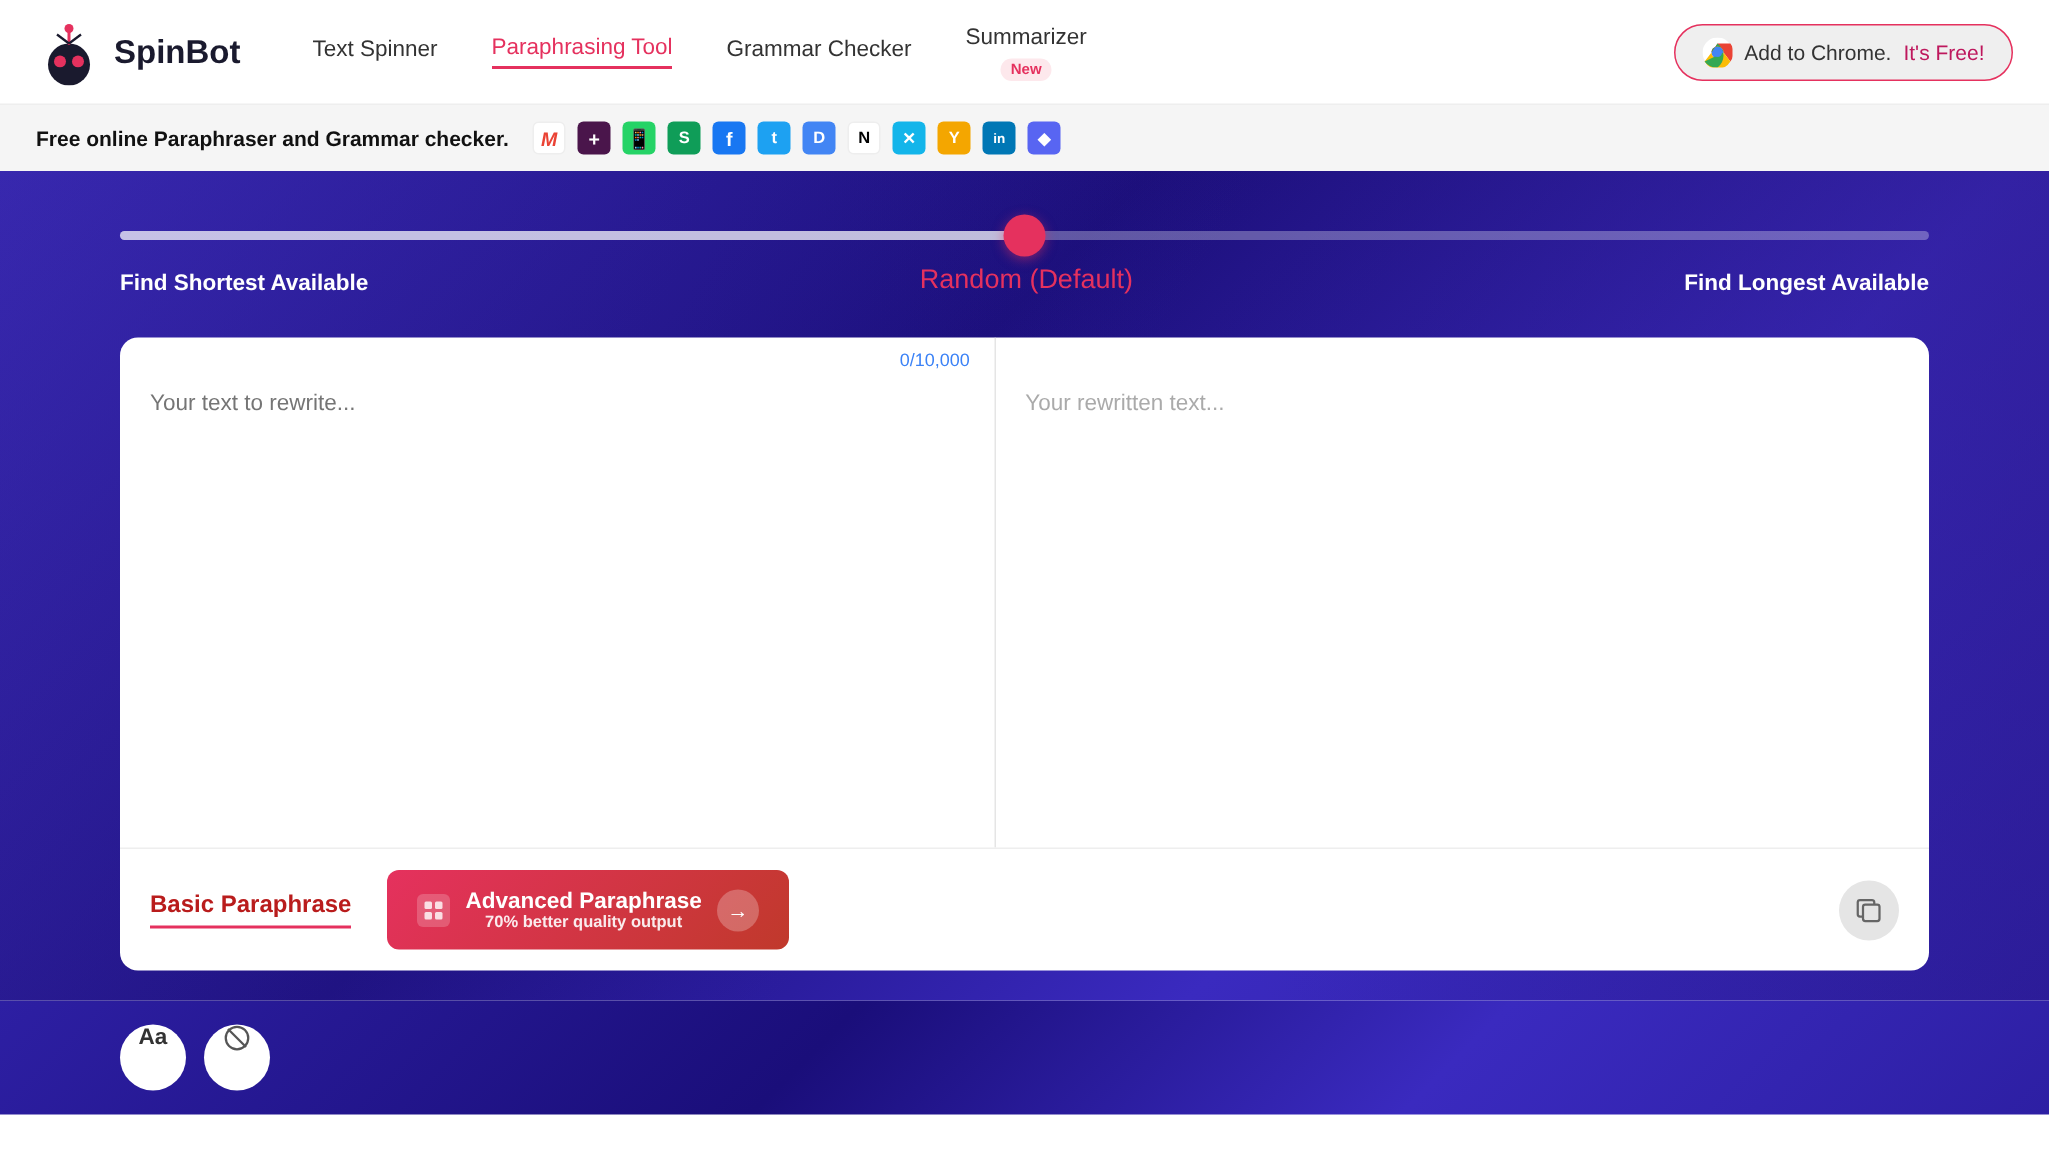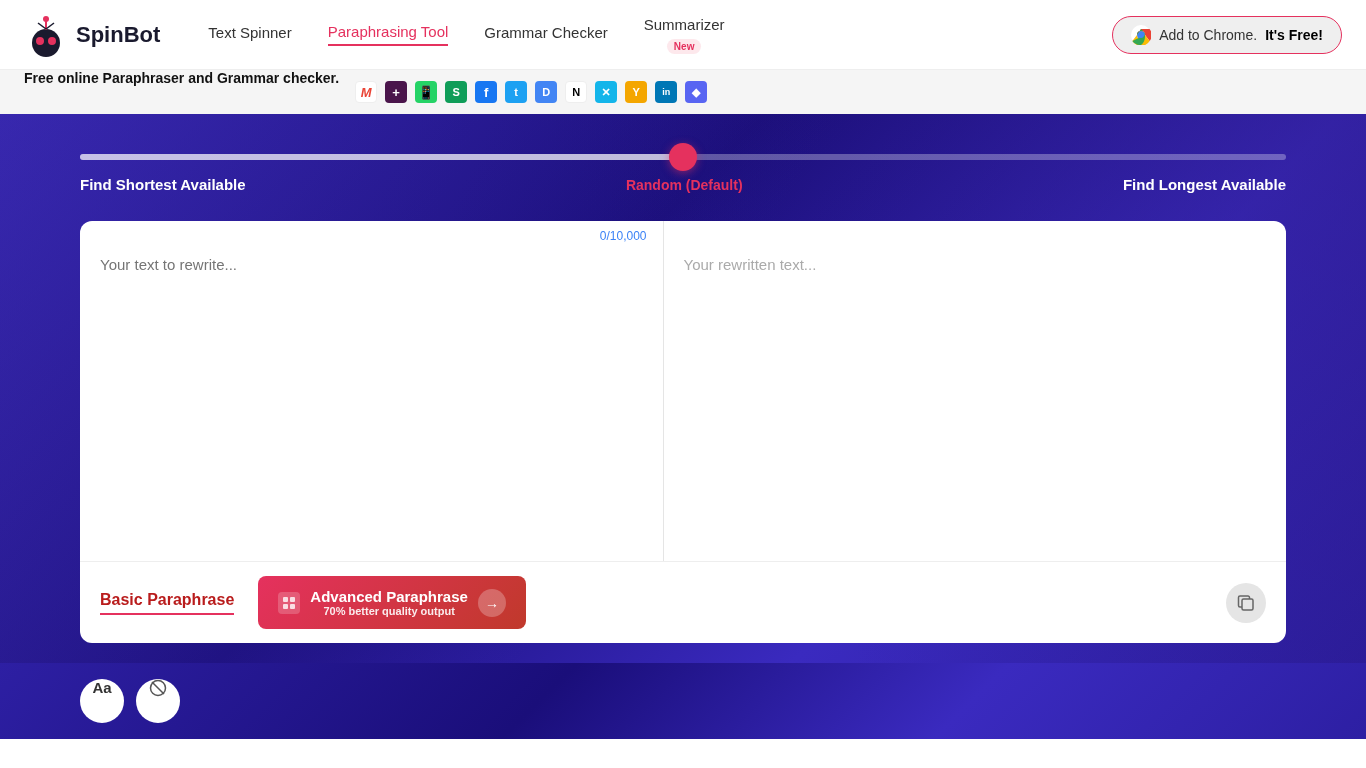--- a/index.html
+++ b/index.html
@@ -72,28 +72,29 @@
       font-size: 14px;
       color: #333;
       cursor: pointer;
       white-space: nowrap;
     }
     .chrome-icon {
       width: 20px;
       height: 20px;
     }
     .chrome-free {
-      color: #000000;
-      font-weight: 700;
+      color: #be185d;
+      font-weight: 400;
     }
 
     
     .subheader {
       background: #f5f5f5;
       display: flex;
+      align-items: center;
       padding: 0 24px;
       height: 44px;
       gap: 16px;
     }
     .subheader-text {
       font-size: 14px;
       font-weight: 700;
       color: #111;
       white-space: nowrap;
     }
@@ -170,22 +171,22 @@
       justify-content: space-between;
       align-items: flex-end;
     }
     .slider-label-left {
       color: #fff;
       font-size: 15px;
       font-weight: 600;
     }
     .slider-label-center {
       color: #e5315e;
-      font-size: 14px;
-      font-weight: 700;
+      font-size: 18px;
+      font-weight: 400;
     }
     .slider-label-right {
       color: #fff;
       font-size: 15px;
       font-weight: 600;
     }
 
     
     .editor-card {
       background: #fff;

